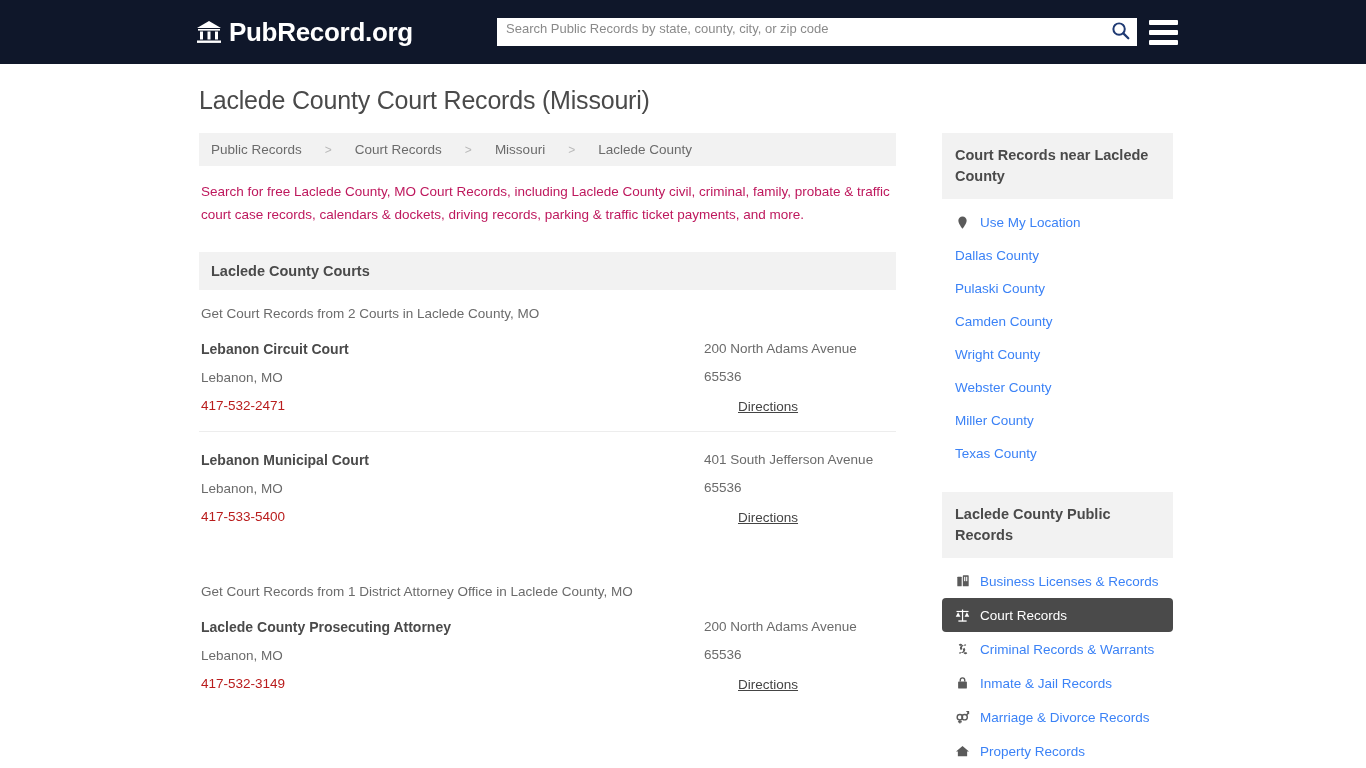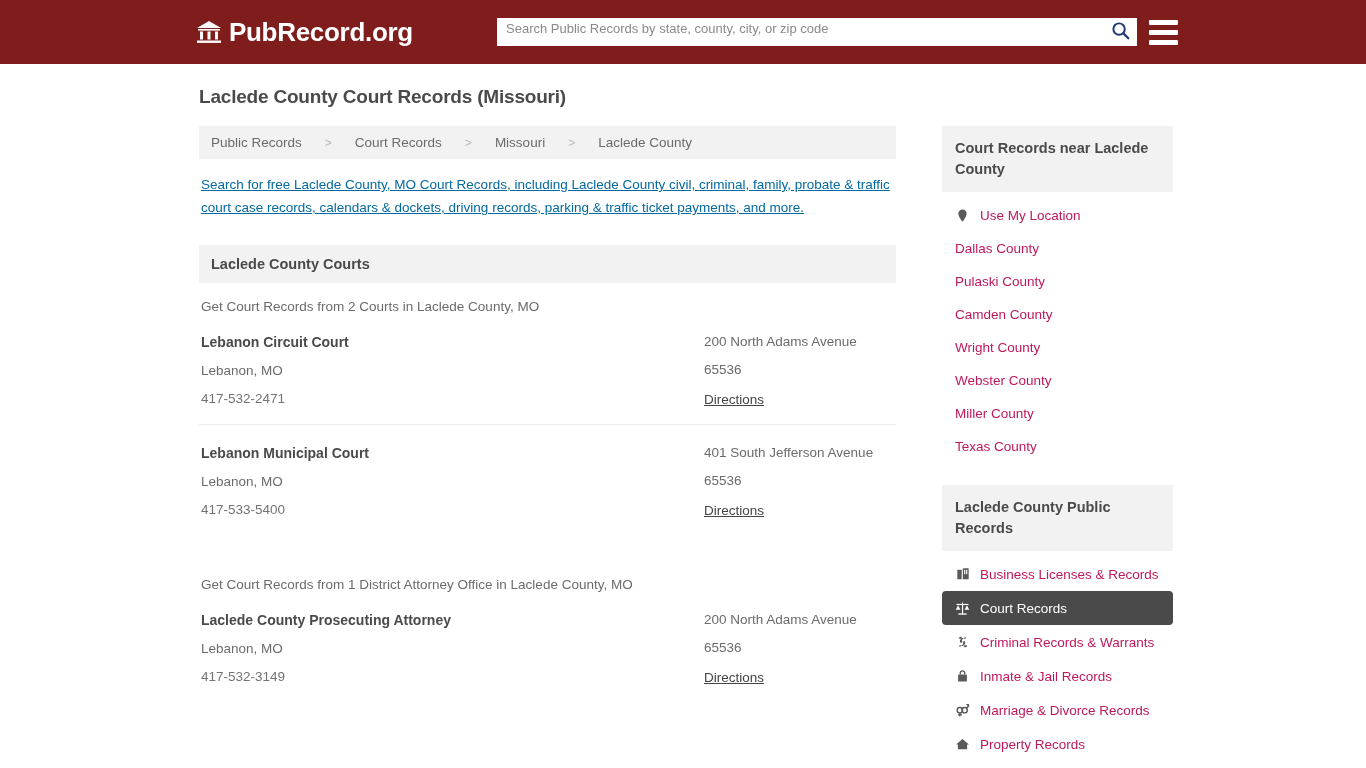--- a/index.html
+++ b/index.html
@@ -8,21 +8,21 @@
     margin: 0; padding: 0;
     width: 1366px; height: 768px;
     overflow: hidden;
     background: #ffffff;
     font-family: "Liberation Sans", sans-serif;
   }
 
   
   .site-header {
     height: 64px;
-    background: #7f1d1d;
+    background: #0f172a;
     display: flex;
     align-items: center;
     position: relative;
   }
   .logo {
     display: flex;
     align-items: center;
     gap: 7px;
     margin-left: 196px;
     text-decoration: none;
@@ -85,22 +85,22 @@
     position: relative;
   }
   .container {
     width: 980px;
     margin: 0 auto;
     padding-top: 22px;
     display: block;
     position: relative;
   }
   .page-title {
-    font-size: 19px;
-    font-weight: bold;
+    font-size: 25px;
+    font-weight: normal;
     color: #4a4a4a;
     margin: 0 0 18px 6px;
     letter-spacing: -0.2px;
   }
 
   .columns { display: flex; align-items: flex-start; gap: 0; }
   .main-col { width: 712px; margin-left: 6px; }
   .side-col { width: 236px; margin-left: 46px; }
 
   
@@ -117,24 +117,23 @@
   .breadcrumb a {
     color: #6b6b6b;
     text-decoration: none;
     cursor: pointer;
   }
   .crumb-sep { color: #b9b9b9; padding: 0 7px; font-size: 12px; }
 
   .intro {
     font-size: 13.5px;
     line-height: 1.72;
-    color: #0369a1;
+    color: #be185d;
     margin: 14px 2px 0 2px;
     max-width: 700px;
-    text-decoration: underline;
   }
 
   
   .section { margin-top: 26px; }
   .section-header {
     background: #f2f2f2;
     padding: 11px 12px;
     font-size: 14.5px;
     font-weight: bold;
     color: #4a4a4a;
@@ -161,47 +160,48 @@
     margin-bottom: 13px;
   }
   .entry-line {
     font-size: 13.5px;
     color: #6b6b6b;
     margin-bottom: 13px;
   }
   .entry-line:last-child { margin-bottom: 0; }
   .entry-phone {
     font-size: 13.5px;
-    color: #737373;
+    color: #b91c1c;
   }
   .directions-link {
     font-size: 13.5px;
     color: #444444;
     text-decoration: underline;
     cursor: pointer;
+    margin-left: 34px;
   }
 
   
   .side-panel { margin-bottom: 22px; }
   .side-panel-header {
     background: #f2f2f2;
     padding: 12px 13px;
     font-size: 14.5px;
     font-weight: bold;
     color: #4a4a4a;
     line-height: 1.45;
   }
   .side-list { padding-top: 6px; }
   .side-item {
     display: flex;
     align-items: center;
     gap: 9px;
     padding: 9px 13px;
     font-size: 13.5px;
-    color: #be185d;
+    color: #3b82f6;
     text-decoration: none;
     cursor: pointer;
     border-radius: 4px;
   }
   .side-item.active {
     background: #4a4a4a;
     color: #ffffff;
   }
   .side-item.active .side-icon svg { fill: #ffffff; }
   .side-icon {

